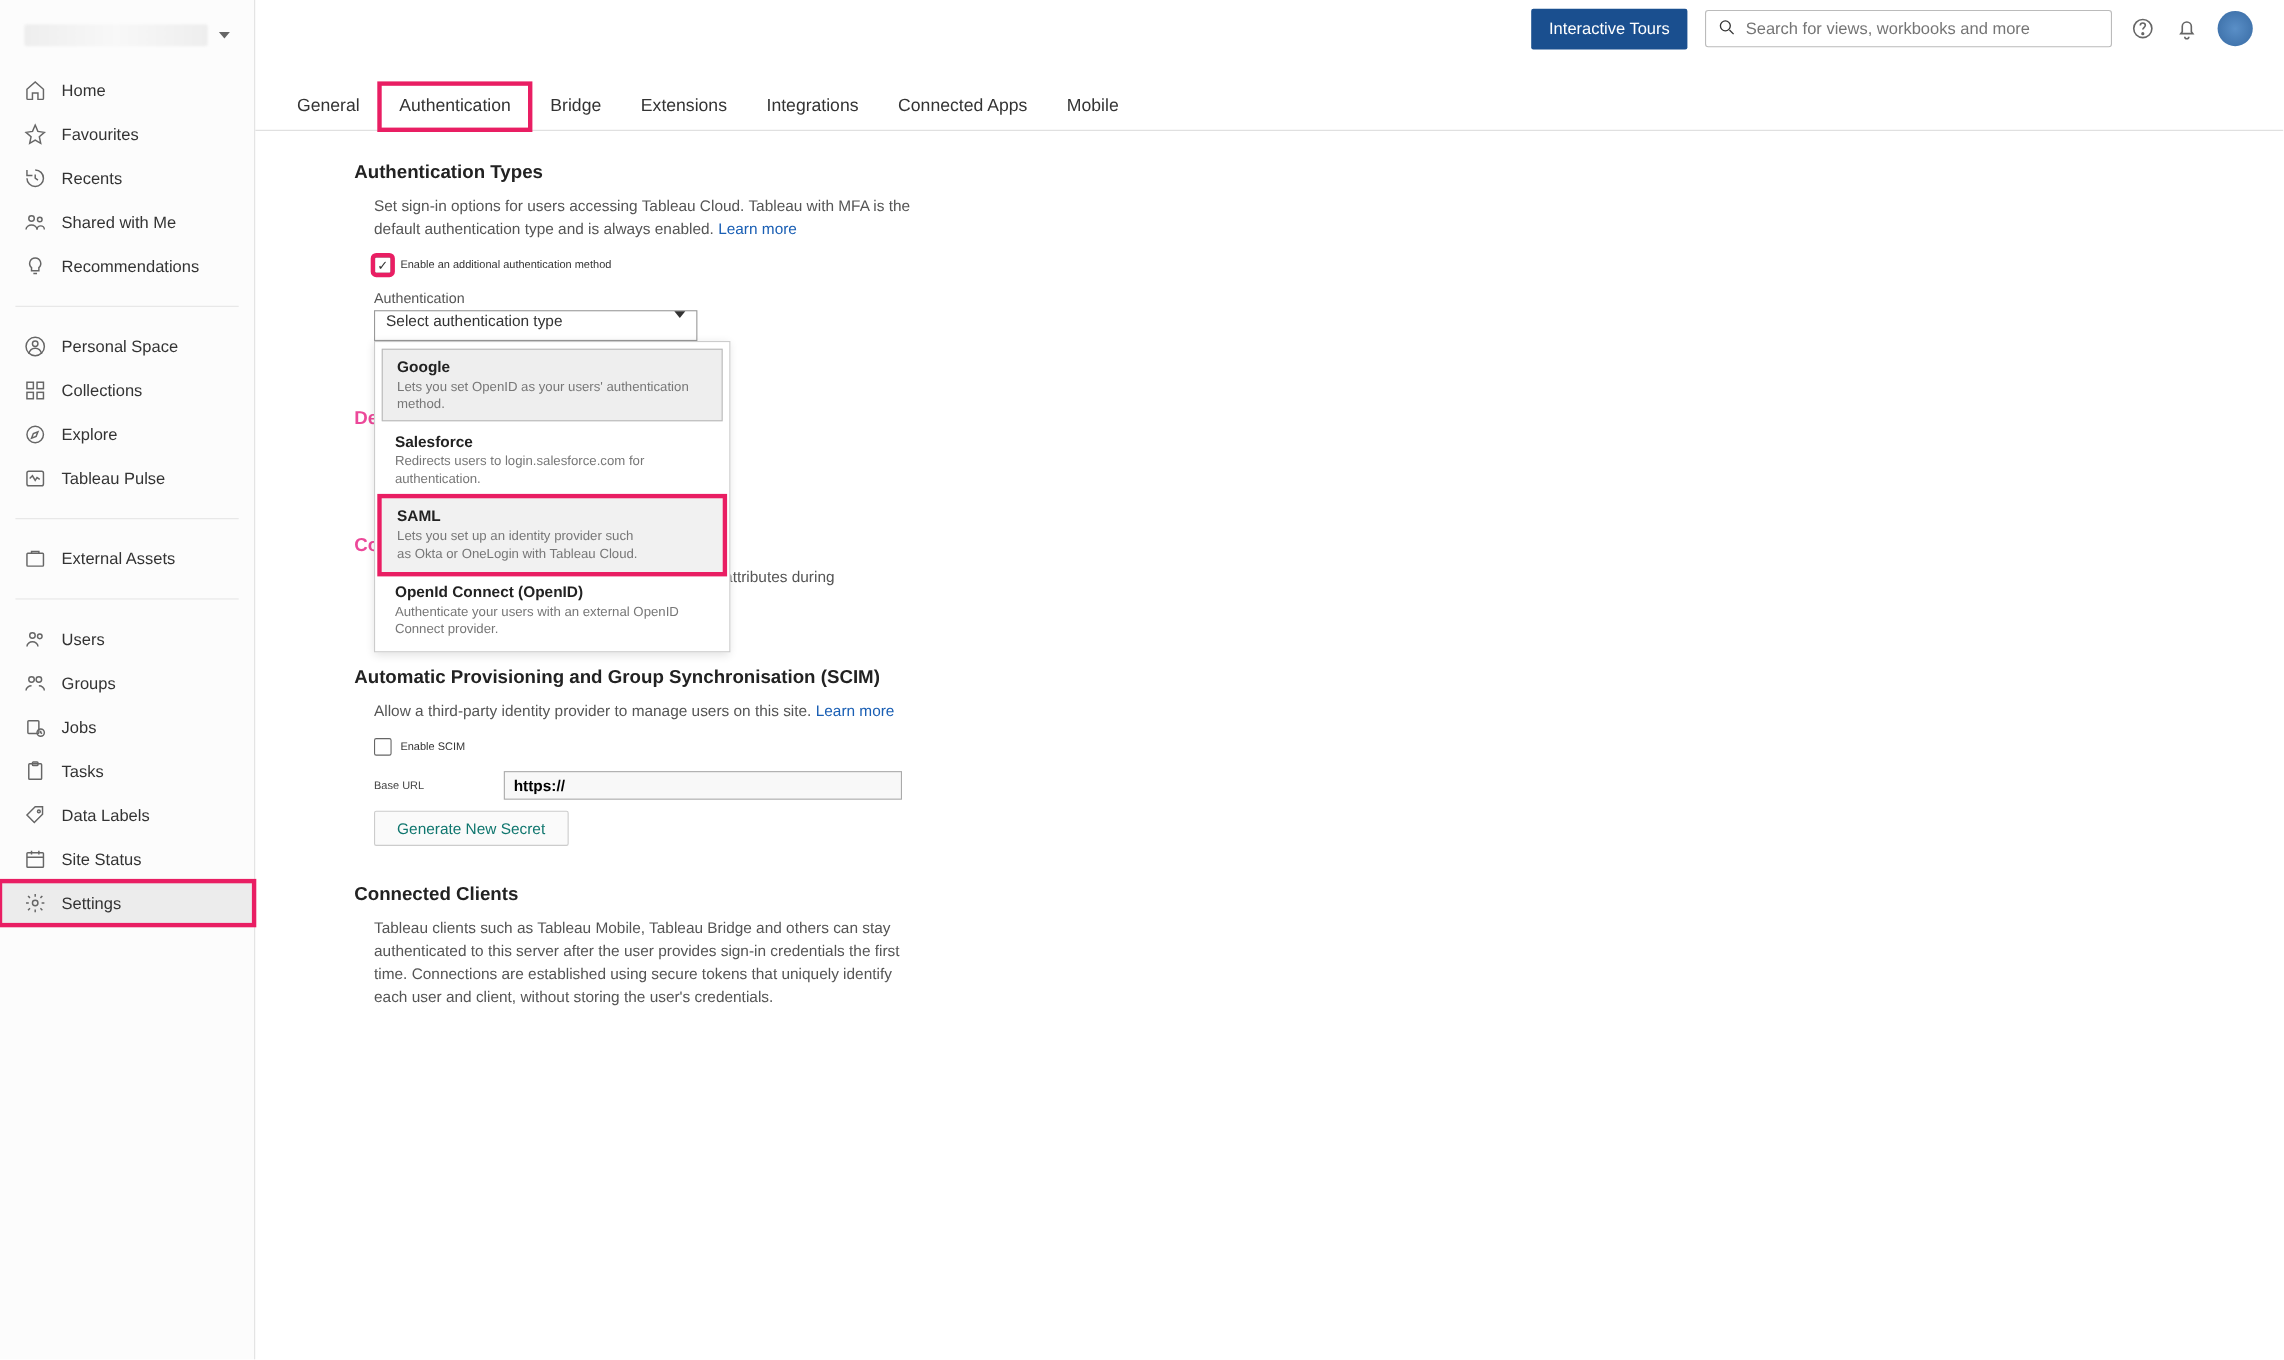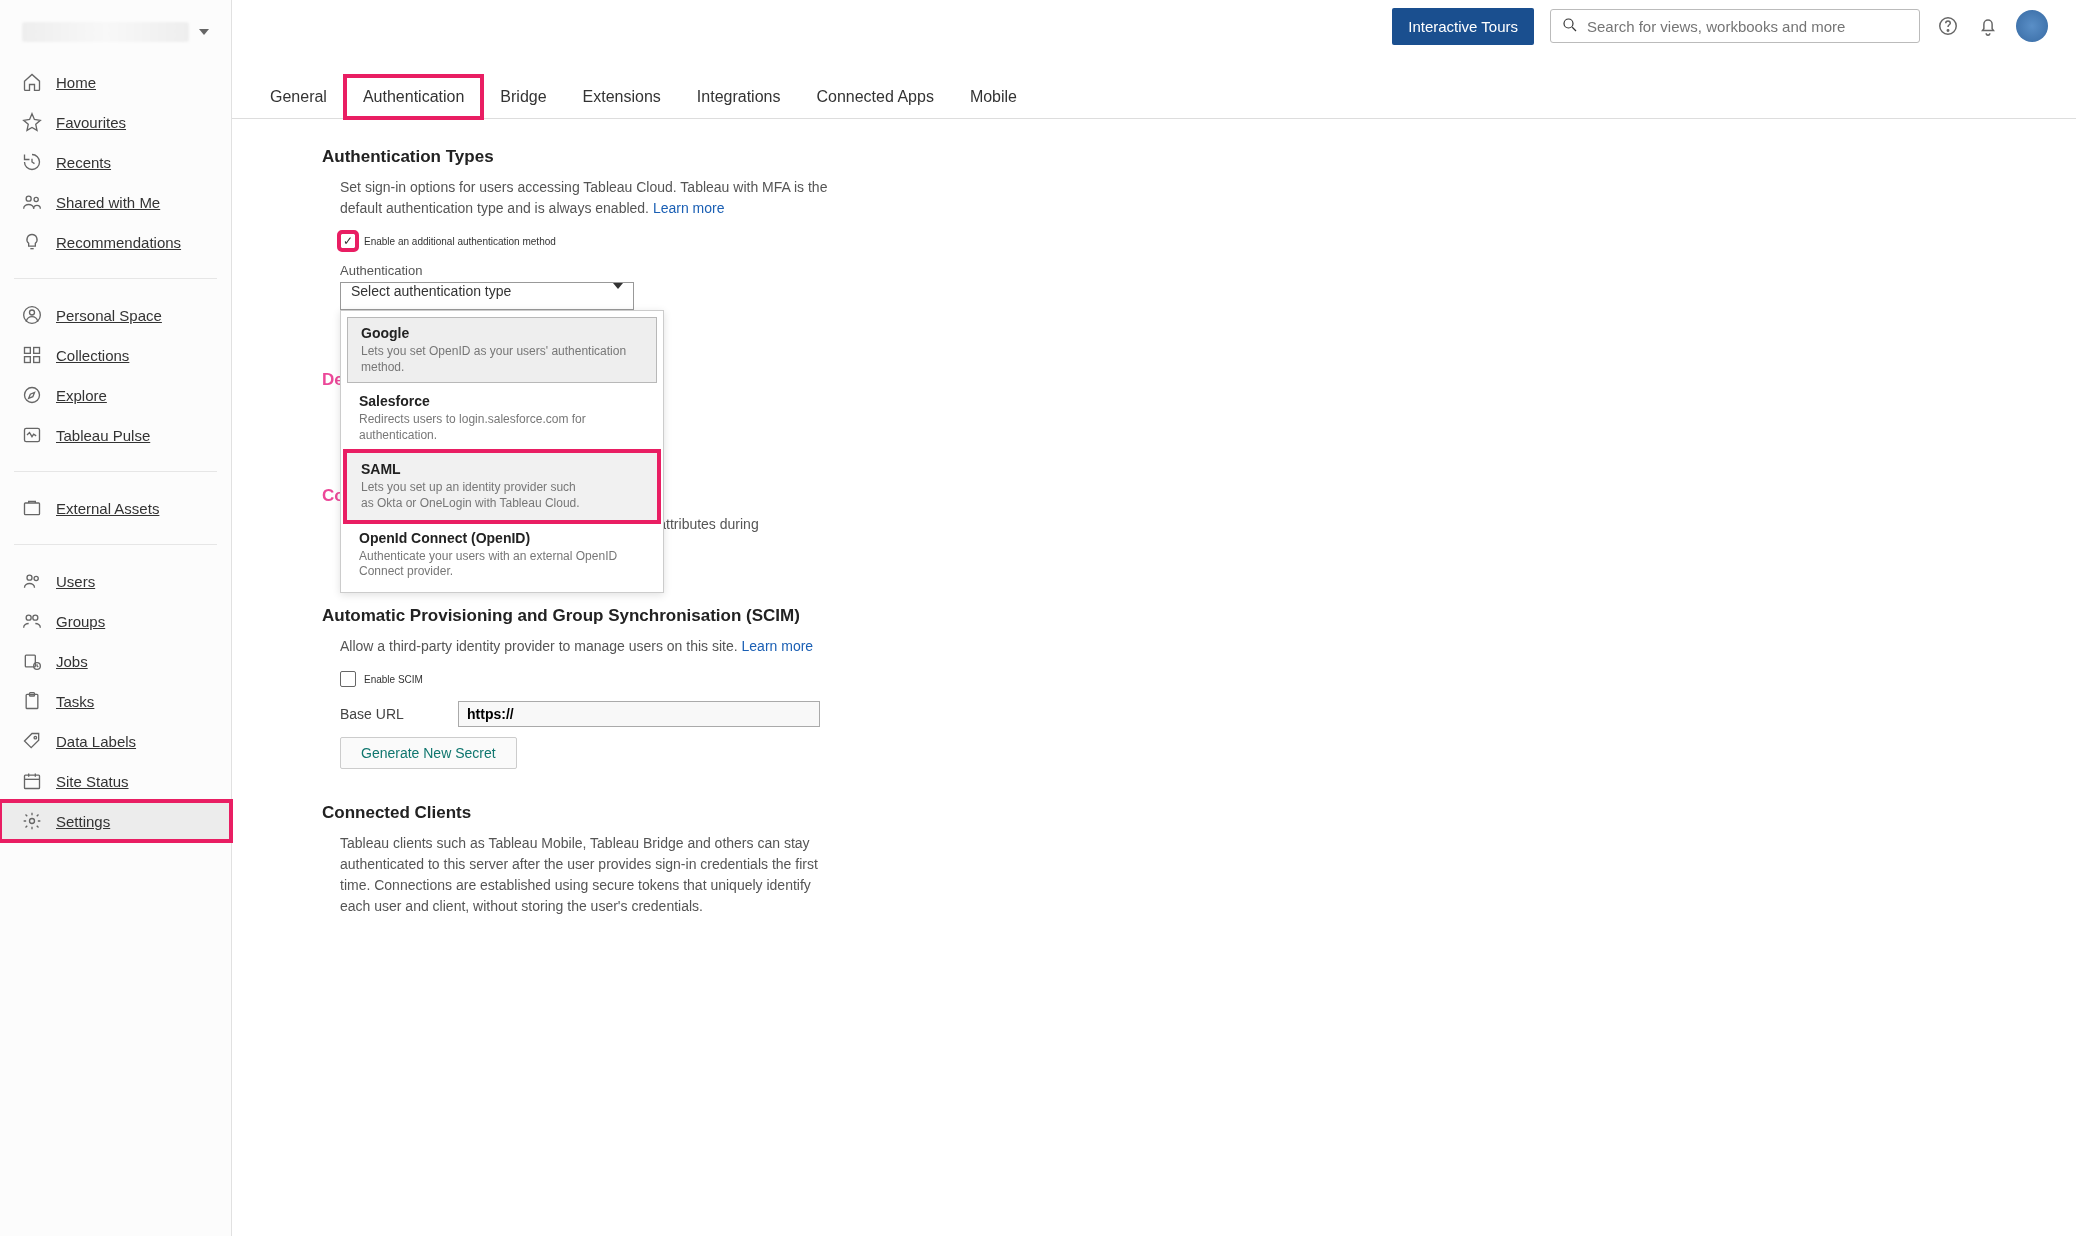--- a/index.html
+++ b/index.html
@@ -4,21 +4,21 @@
 <style>
   * { box-sizing: border-box; margin: 0; padding: 0; }
   body { font-family: -apple-system, BlinkMacSystemFont, "Segoe UI", Arial, sans-serif; color: #333; font-size: 14px; background:#fff; }
   .app { display: flex; height: 100vh; }
   
   
   .sidebar { width: 232px; border-right: 1px solid #e1e1e1; background: #fcfcfc; display:flex; flex-direction:column; }
   .logo-row { display:flex; align-items:center; padding: 18px 22px 10px 22px; height:56px; }
   .logo-blur { flex:1; height:20px; background: linear-gradient(90deg,#eee,#f8f8f8,#eee); filter: blur(1px); border-radius:3px; }
   .logo-caret { margin-left:10px; width:0; height:0; border-left:5px solid transparent; border-right:5px solid transparent; border-top:6px solid #666; }
-  .nav { padding: 6px 0; text-decoration: underline; }
+  .nav { padding: 6px 0; }
   .nav-item { display:flex; align-items:center; gap:14px; padding: 10px 22px; cursor:pointer; color:#333; font-size:15px; }
   .nav-item.active { background:#ececec; }
   .nav-icon { width:20px; height:20px; display:flex; align-items:center; justify-content:center; color:#666; flex:0 0 20px; }
   .nav-sep { border:none; border-top:1px solid #e6e6e6; margin: 10px 14px; }
   .highlight-red { outline: 4px solid #e91e63; outline-offset:-2px; }
   
   
   .main { flex:1; display:flex; flex-direction:column; overflow:auto; }
   .topbar { display:flex; align-items:center; justify-content:flex-end; gap:16px; padding: 4px 28px 8px 28px; height:56px; }
   .tours-btn { background:#1a4f8f; color:#fff; border:none; border-radius:2px; padding: 10px 16px; font-size:15px; cursor:pointer; }
@@ -57,21 +57,21 @@
   .dd-item.selected { background:#eee; border:1px solid #b8b8b8; margin:2px; padding:7px 13px; }
   .dd-item.saml { background:#f1f1f1; outline:4px solid #e91e63; outline-offset:0; margin:2px; }
   
   .obscured-h { font-size:17px; font-weight:700; color:#ec4899; margin: 28px 0 8px 0; }
   
   .subsection { margin-bottom: 28px; }
   .indent { padding-left: 18px; }
   
   .inline-input { border:1px solid #aaa; height:26px; width:362px; padding:0 8px; font-size:14px; background:#f8f8f8;font-weight:bold; }
   .url-row { display:flex; align-items:center; gap: 40px; margin:10px 0; }
-  .url-label { width:78px; font-size:14px; color:#444; }
+  .url-label { width:78px; font-size:10px; color:#444; }
   .secret-btn { border:1px solid #ccc; background:#fafafa; color:#0f766e; padding:7px 20px; font-size:14px; border-radius:2px; cursor:default; }
   
   svg { stroke: currentColor; fill: none; stroke-width:1.6; }
 </style>
 </head>
 <body>
 
 <div class="app">
 
   <aside class="sidebar">

